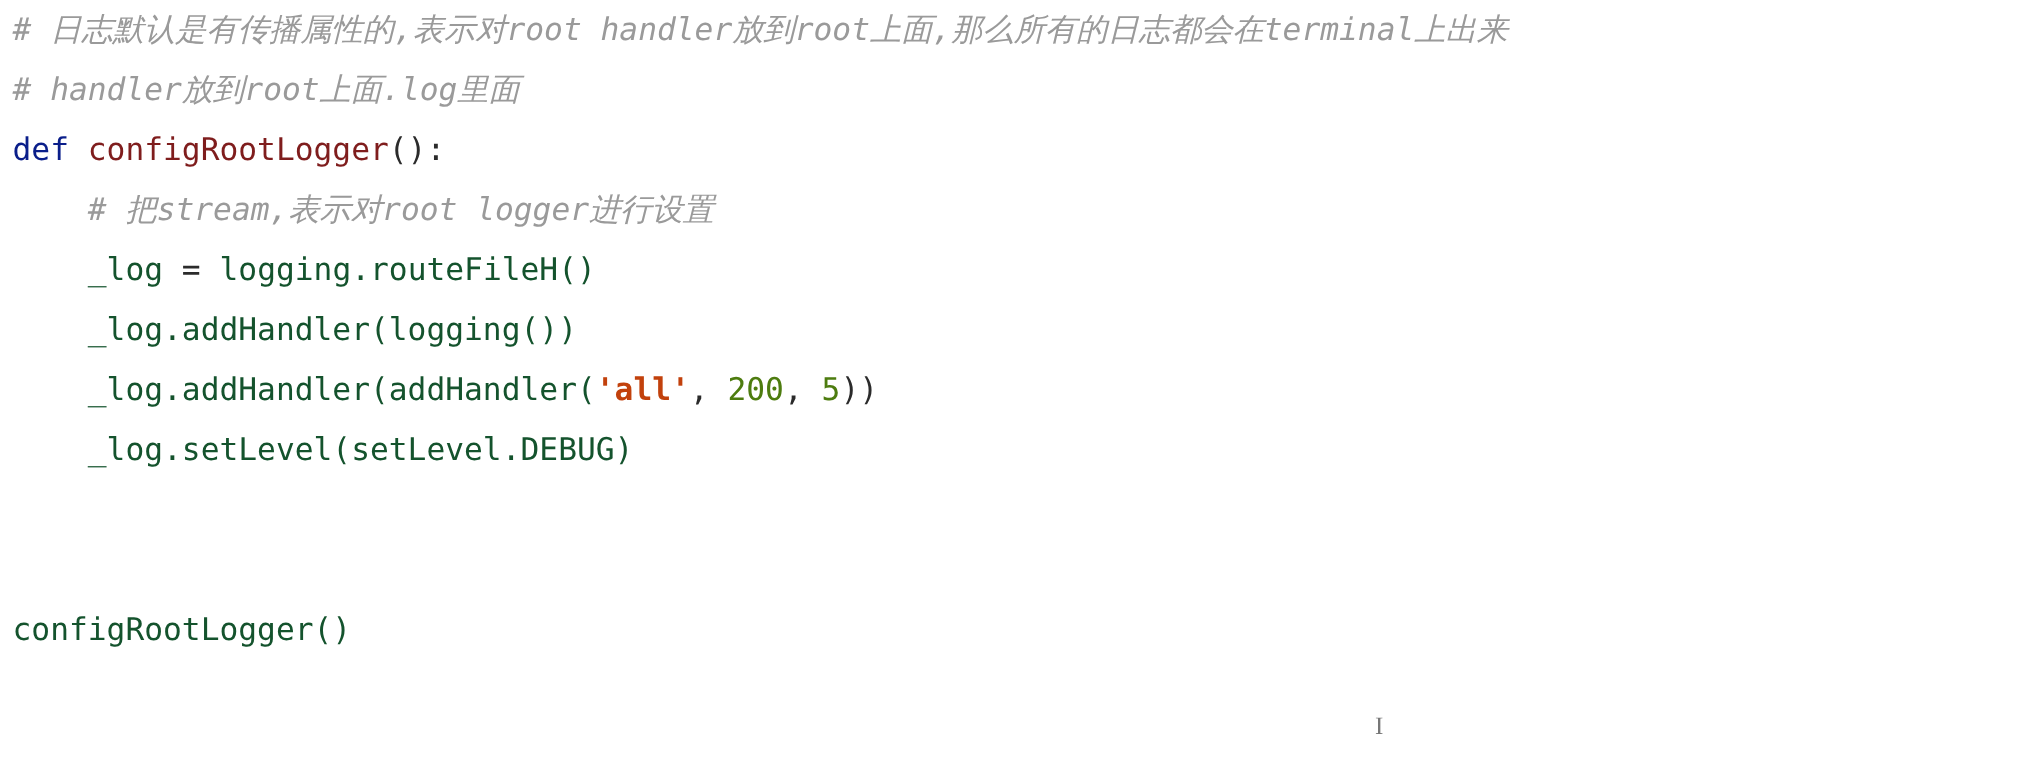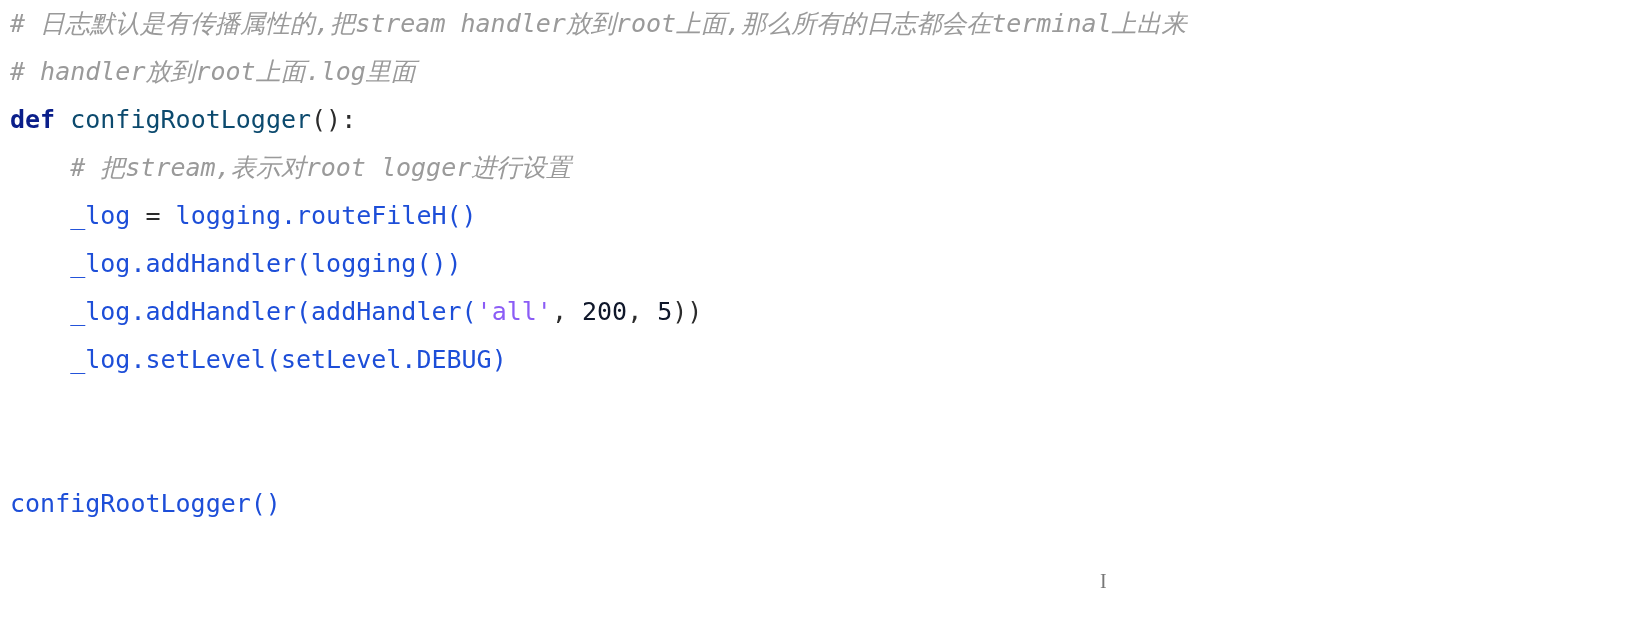--- a/index.html
+++ b/index.html
@@ -6,39 +6,39 @@
   pre.code{
     margin:0;
     padding:0 0 0 10px;
     font-family:"Consolas","Menlo","DejaVu Sans Mono","Courier New",monospace;
     font-size:25px;
     line-height:48px;
     white-space:pre;
     color:#2b2b2b;
   }
   .tok-comment{color:#9a9a9a;font-style:italic}
-  .tok-kw{color:#0a1e8a;font-weight:bold}
-  .tok-fn{color:#0c4a6e}
-  .tok-str{color:#8b5cf6;font-weight:normal}
-  .tok-num{color:#0f172a}
+  .tok-kw{color:#0a1e8a;font-weight:normal}
+  .tok-fn{color:#7f1d1d}
+  .tok-str{color:#c2410c;font-weight:bold}
+  .tok-num{color:#4d7c0f}
   .tok-punct{color:#2b2b2b}
-  .tok-id{color:#1d4ed8}
+  .tok-id{color:#14532d}
   .caret-area{
     position:absolute;
     left:1100px;
     top:570px;
     font-family:serif;
     color:#777;
     font-size:20px;
   }
 </style>
 </head>
 <body>
 
-<pre class="code"><span class="tok-comment"># 日志默认是有传播属性的,把stream handler放到root上面,那么所有的日志都会在terminal上出来</span>
+<pre class="code"><span class="tok-comment"># 日志默认是有传播属性的,表示对root handler放到root上面,那么所有的日志都会在terminal上出来</span>
 <span class="tok-comment"># handler放到root上面.log里面</span>
 <span class="tok-kw">def</span> <span class="tok-fn">configRootLogger</span><span class="tok-punct">():</span>
     <span class="tok-comment"># 把stream,表示对root logger进行设置</span>
     <span class="tok-id">_log </span><span class="tok-punct">=</span><span class="tok-id"> logging.routeFileH()</span>
     <span class="tok-id">_log.addHandler(logging())</span>
     <span class="tok-id">_log.addHandler(addHandler(</span><span class="tok-str">'all'</span><span class="tok-punct">, </span><span class="tok-num">200</span><span class="tok-punct">, </span><span class="tok-num">5</span><span class="tok-punct">))</span>
     <span class="tok-id">_log.setLevel(setLevel.DEBUG)</span>
 
 
 <span class="tok-id">configRootLogger()</span></pre>

